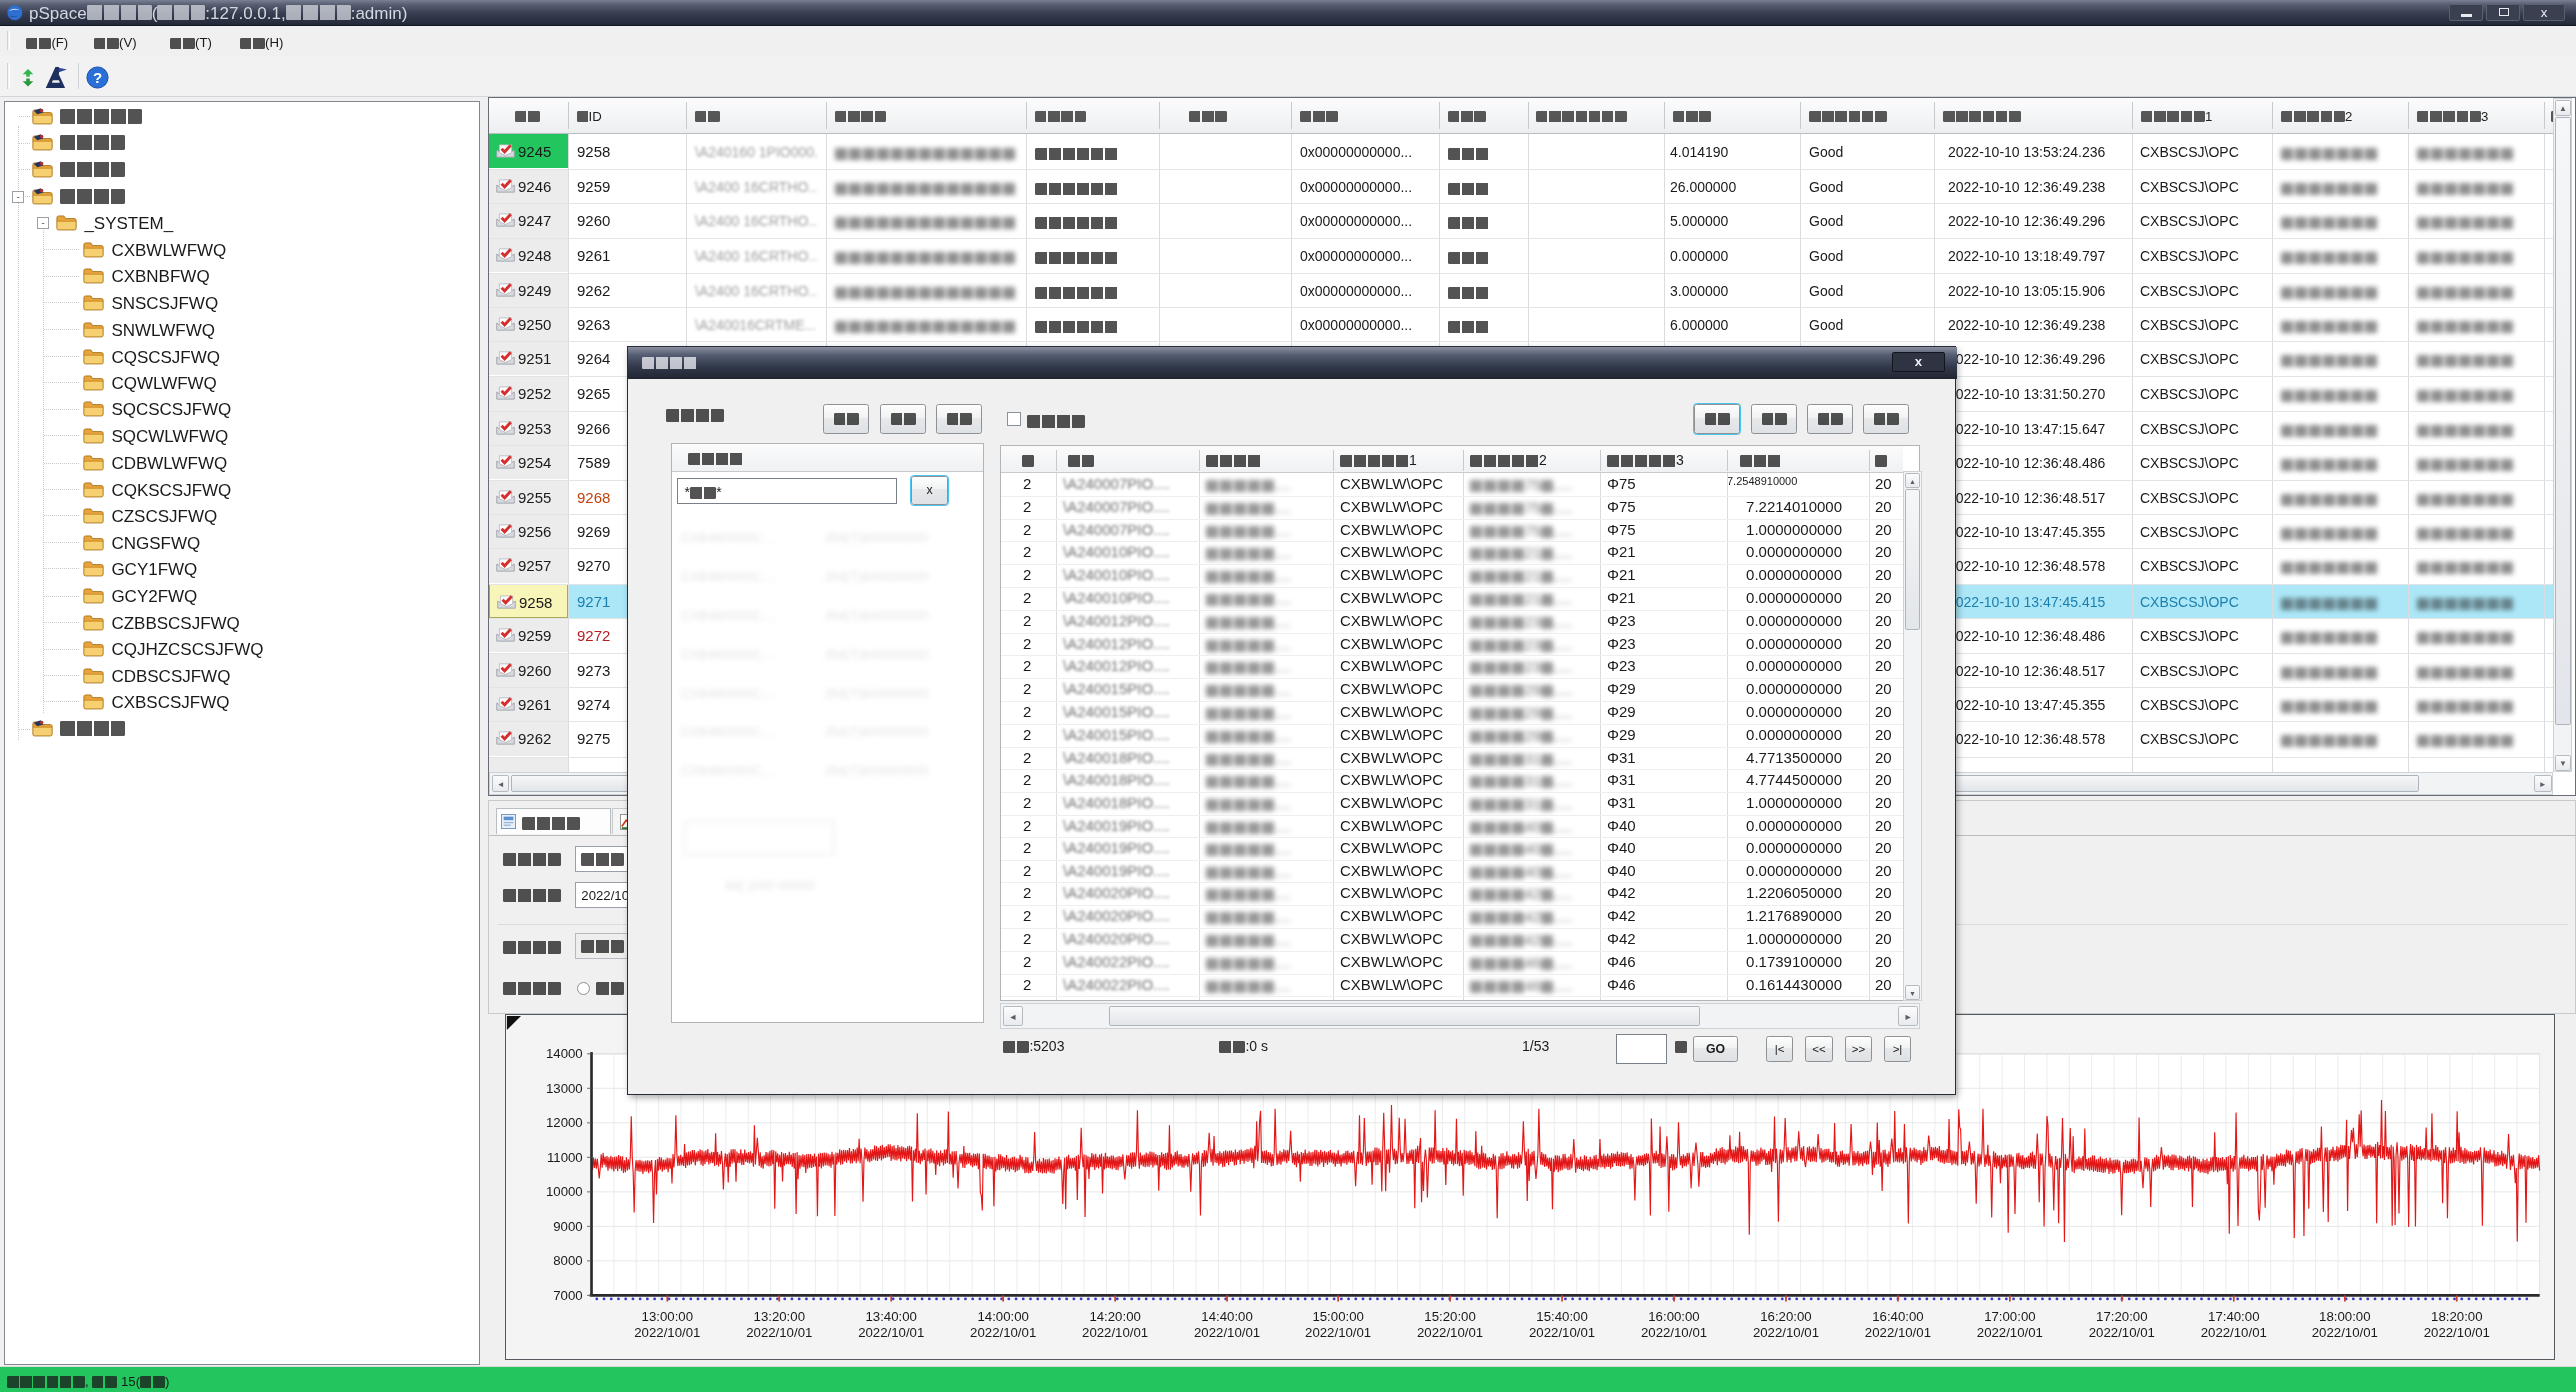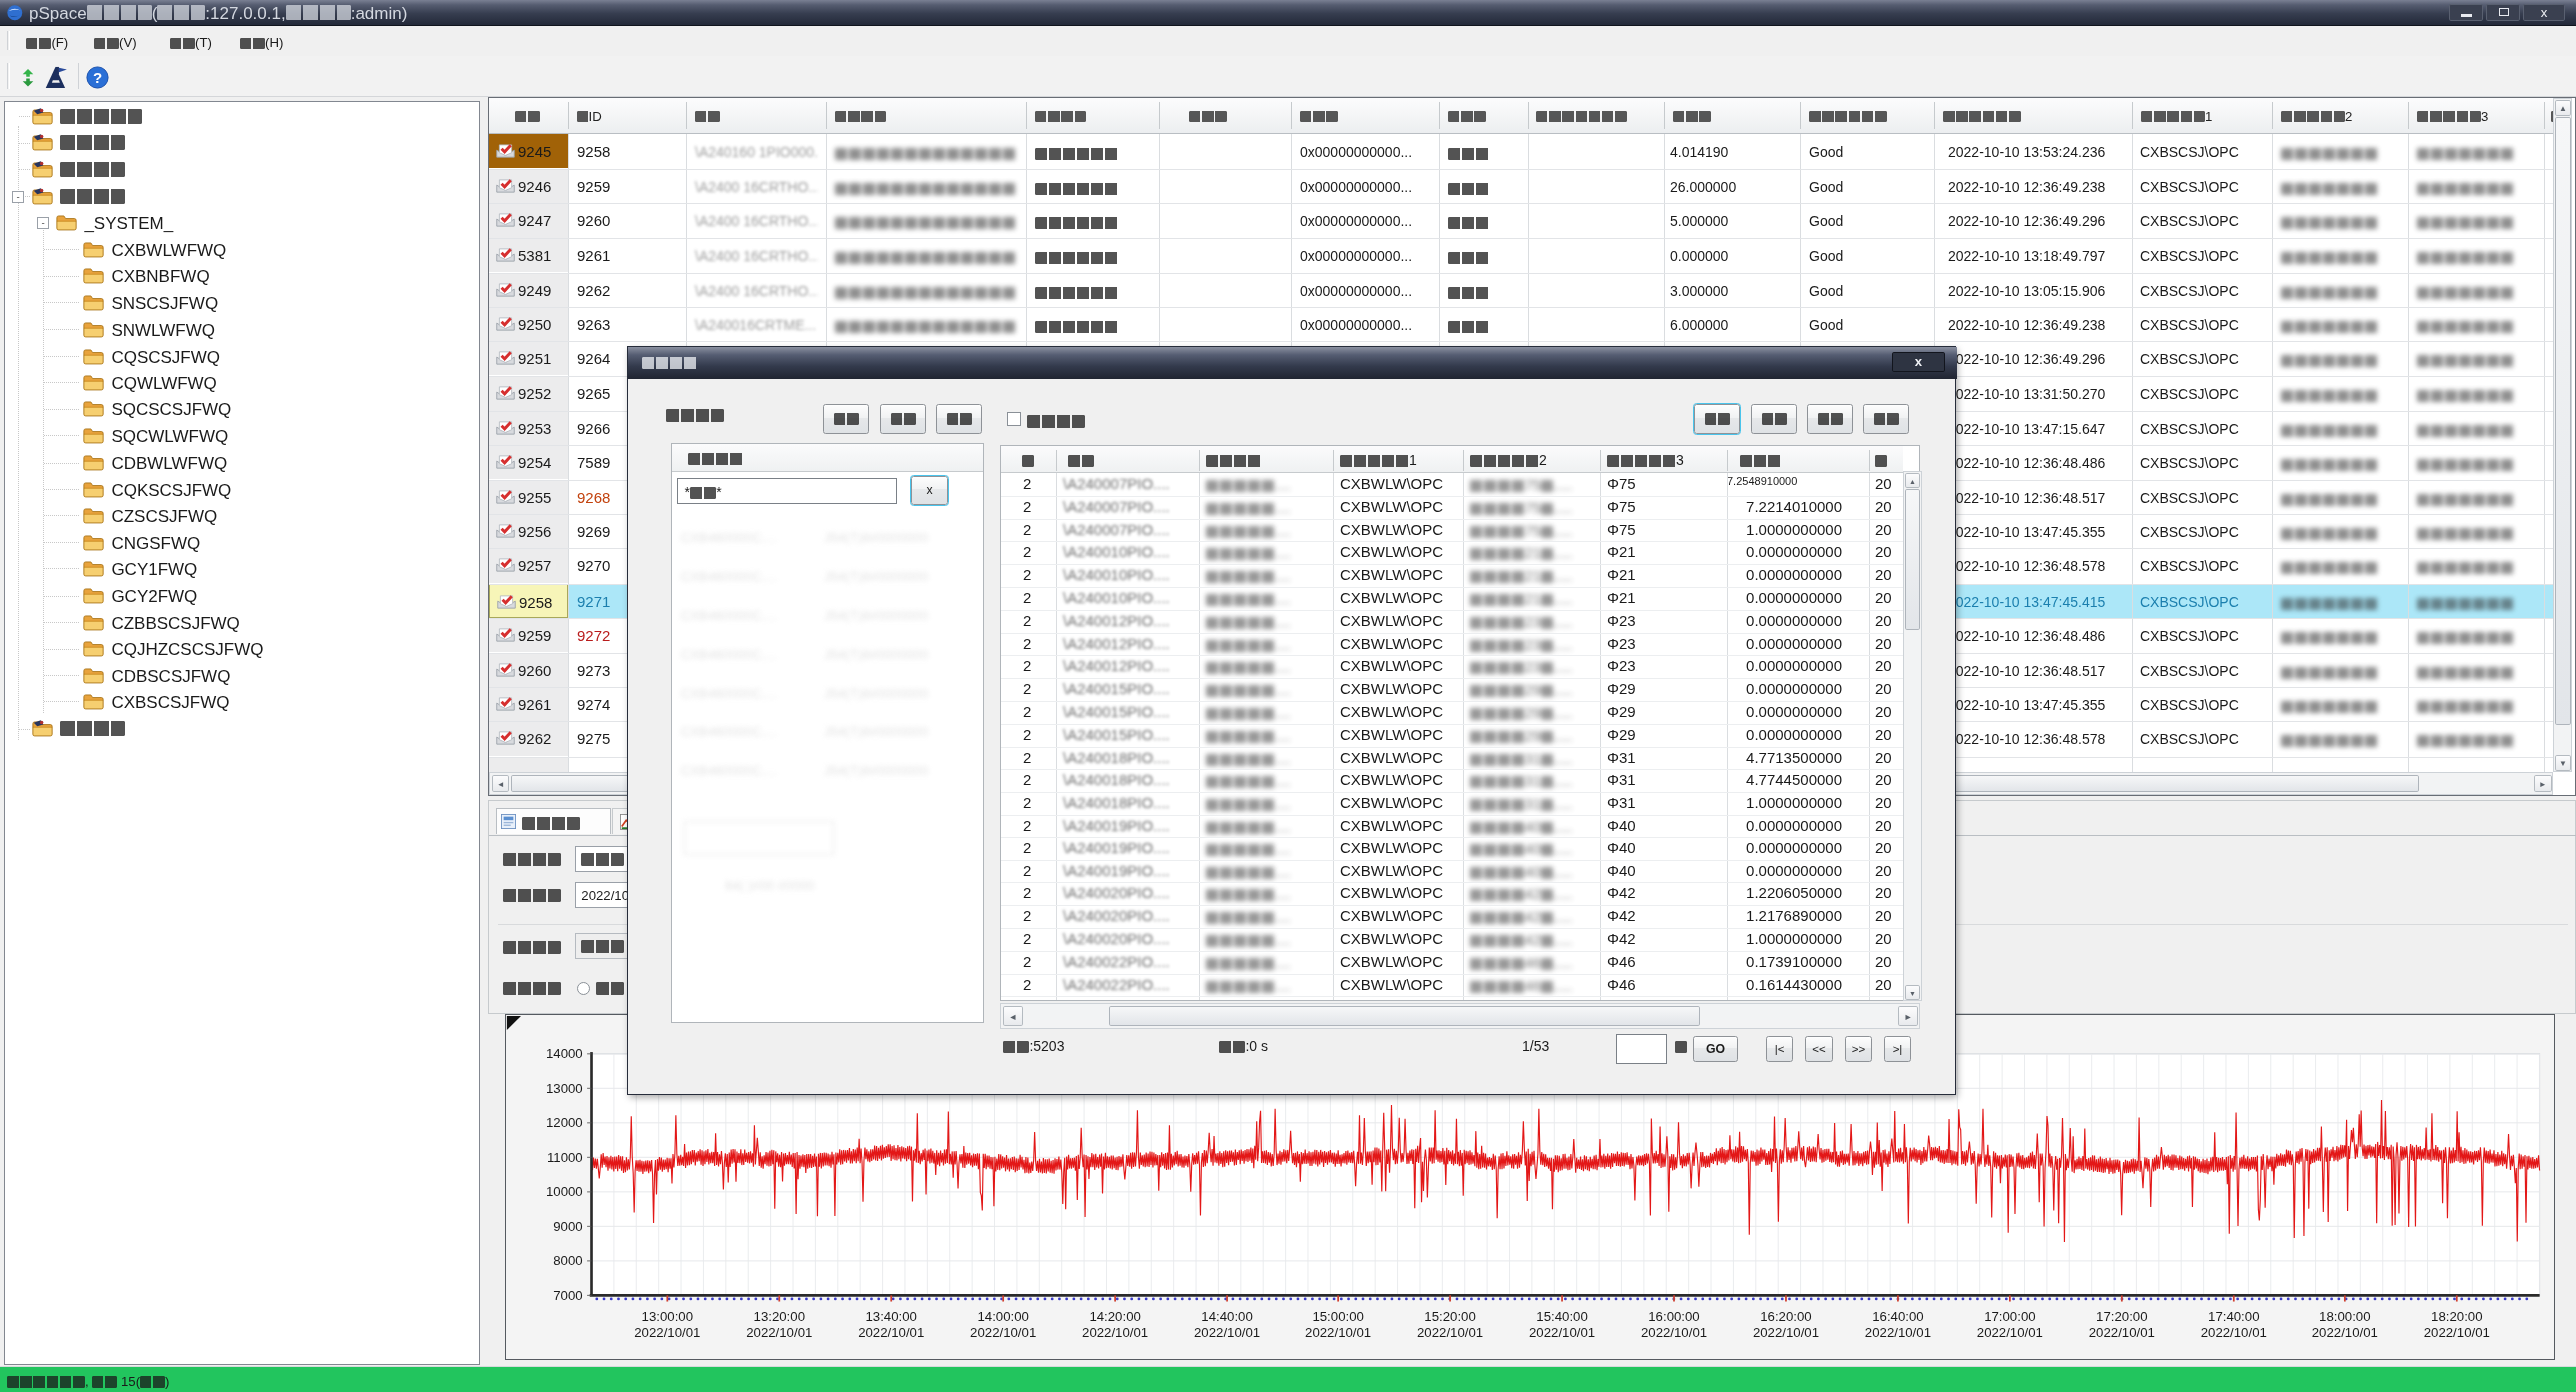--- a/index.html
+++ b/index.html
@@ -402,21 +402,21 @@
       <span class="abs" style="left:1047px;top:10.6px;font-size:13.2px;color:#222"><i class="zb z15" style="width:91px"></i></span>
       <span class="abs" style="left:1184px;top:10.6px;font-size:13.2px;color:#222"><i class="zb z15" style="width:38px"></i></span>
       <span class="abs" style="left:1320px;top:10.6px;font-size:13.2px;color:#222"><i class="zb z15" style="width:78px"></i></span>
       <span class="abs" style="left:1454px;top:10.6px;font-size:13.2px;color:#222"><i class="zb z15" style="width:78px"></i></span>
       <span class="abs" style="left:1652px;top:10.6px;font-size:13.2px;color:#222"><i class="zb z15" style="width:64px"></i>1</span>
       <span class="abs" style="left:1792px;top:10.6px;font-size:13.2px;color:#222"><i class="zb z15" style="width:64px"></i>2</span>
       <span class="abs" style="left:1928px;top:10.6px;font-size:13.2px;color:#222"><i class="zb z15" style="width:64px"></i>3</span>
       <span class="abs" style="left:2062px;top:10.6px;font-size:13.2px;color:#222;width:8.8px;overflow:hidden;display:inline-block"><i class="zb z15" style="width:11.5px"></i></span>
     </div>
 <div class="abs" style="left:0;top:36px;width:2064px;height:34px;background:#fff">
-      <div class="abs" style="left:0;top:0;width:79px;height:34px;background:#a16207">
+      <div class="abs" style="left:0;top:0;width:79px;height:34px;background:#22c55e">
         <svg width="21" height="16" viewBox="0 0 24 18" style="position:absolute;left:6.2px;top:8.8px">
           <path d="M2 8 L12 14 L22 8 L22 16 L2 16 Z" fill="#d8dade" stroke="#9aa0a8" stroke-width="1"></path>
           <path d="M5 2 L19 2 L19 11 L12 14 L5 11 Z" fill="#fff" stroke="#b5bac0" stroke-width="1"></path>
           <path d="M7.5 6.5 L11 10 L18 2.5" stroke="#d62f2f" stroke-width="3.4" fill="none"></path>
         </svg>
         <span class="abs" style="left:29px;top:8.8px;font-size:15px;color:#1a1a1a">9245</span>
       </div>
       <span class="cell" style="left:88px;top:8.8px;font-size:15px;color:#1a1a1a">9258</span>
       <span class="cell smL" style="left:206px;top:9.7px;width:123px;font-size:14px;color:#8d8d8d">\A240160 1PIO000...</span>
       <span class="cell sm" style="left:346px;top:11.5px;width:194px;color:#222"><i class="zb z16" style="width:182px"></i></span>
@@ -474,21 +474,21 @@
       <span class="cell sm" style="left:1792px;top:11.5px;width:119px;color:#222"><i class="zb z16" style="width:97px"></i></span>
       <span class="cell sm" style="left:1928px;top:11.5px;width:119px;color:#222"><i class="zb z16" style="width:97px"></i></span>
     </div>
     <div class="abs" style="left:0;top:140px;width:2064px;height:34px;background:#fff">
       <div class="abs" style="left:0;top:0;width:79px;height:34px;background:#ececed">
         <svg width="21" height="16" viewBox="0 0 24 18" style="position:absolute;left:6.2px;top:8.8px">
           <path d="M2 8 L12 14 L22 8 L22 16 L2 16 Z" fill="#d8dade" stroke="#9aa0a8" stroke-width="1"></path>
           <path d="M5 2 L19 2 L19 11 L12 14 L5 11 Z" fill="#fff" stroke="#b5bac0" stroke-width="1"></path>
           <path d="M7.5 6.5 L11 10 L18 2.5" stroke="#d62f2f" stroke-width="3.4" fill="none"></path>
         </svg>
-        <span class="abs" style="left:29px;top:8.8px;font-size:15px;color:#1a1a1a">5381</span>
+        <span class="abs" style="left:29px;top:8.8px;font-size:15px;color:#1a1a1a">9248</span>
       </div>
       <span class="cell" style="left:88px;top:8.8px;font-size:15px;color:#1a1a1a">9261</span>
       <span class="cell smL" style="left:206px;top:9.7px;width:123px;font-size:14px;color:#8d8d8d">\A2400 16CRTHO...</span>
       <span class="cell sm" style="left:346px;top:11.5px;width:194px;color:#222"><i class="zb z16" style="width:182px"></i></span>
       <span class="cell" style="left:546px;top:11.5px;color:#1a1a1a"><i class="zb z16" style="width:83px"></i></span>
       <span class="cell" style="left:811px;top:9.7px;font-size:14px;color:#1a1a1a">0x00000000000...</span>
       <span class="cell" style="left:959px;top:11.5px;color:#1a1a1a"><i class="zb z16" style="width:41px"></i></span>
       <span class="cell" style="left:1181px;top:9.7px;font-size:14px;color:#1a1a1a">0.000000</span>
       <span class="cell" style="left:1320px;top:9.7px;font-size:14px;color:#1a1a1a">Good</span>
       <span class="cell" style="left:1459px;top:9.7px;font-size:14px;color:#1a1a1a">2022-10-10 13:18:49.797</span>

